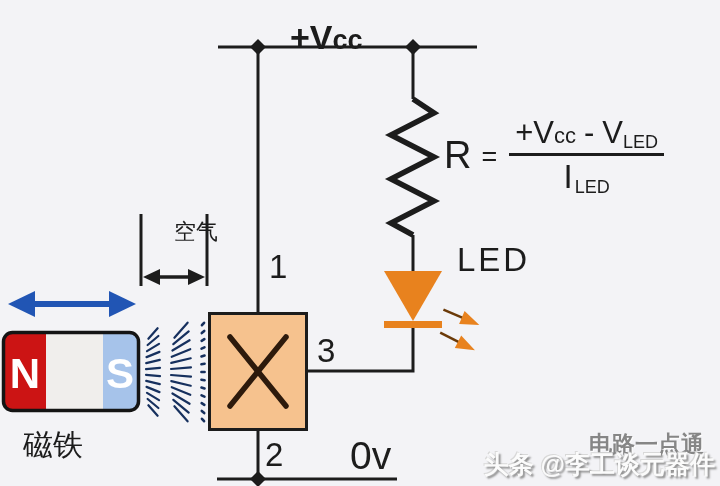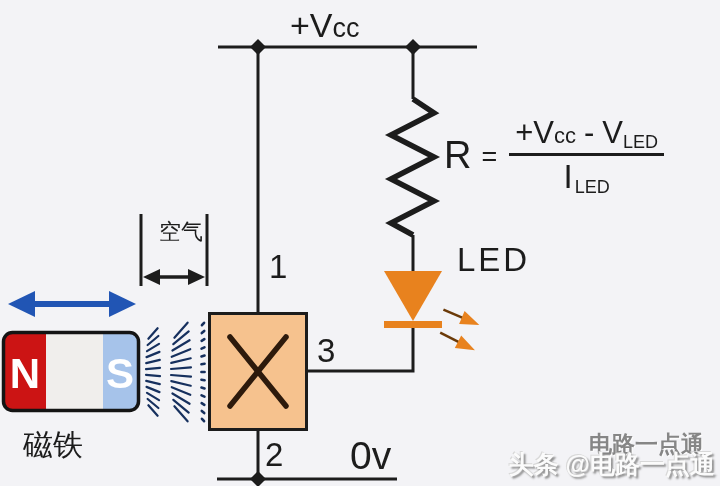--- a/index.html
+++ b/index.html
@@ -4,28 +4,28 @@
 <style>
   html,body{margin:0;padding:0;}
   .stage{
     position:relative;width:720px;height:486px;overflow:hidden;
     background:#f3f3f6;
     font-family:"Liberation Sans",sans-serif;
     color:#1c1c1c;
   }
   .stage svg{position:absolute;left:0;top:0;z-index:1;}
   .lbl{position:absolute;z-index:2;line-height:1;white-space:nowrap;}
-  .lbl-vcc{left:290px;top:8px;font-size:34px;font-weight:400;}
+  .lbl-vcc{left:290px;top:20px;font-size:34px;font-weight:700;}
   .lbl-vcc .sm{font-size:27px;}
   .lbl-pin1{left:269px;top:250px;font-size:33px;}
   .lbl-pin3{left:317px;top:334px;font-size:33px;}
   .lbl-pin2{left:265px;top:438px;font-size:33px;}
   .lbl-gnd{left:350px;top:436px;font-size:39px;}
   .lbl-led{left:457px;top:243px;font-size:33px;letter-spacing:3px;}
-  .lbl-air{left:144px;top:221px;width:74px;font-size:22px;text-align:center;}
+  .lbl-air{left:144px;top:221px;width:74px;font-size:22px;text-align:right;}
   .lbl-magnet{left:23px;top:430px;font-size:30px;}
   .formula{left:444px;top:117px;display:flex;align-items:center;z-index:2;position:absolute;}
   .formula .r{font-size:38px;}
   .formula .eq{font-size:27px;margin:4px 12px 0 10px;}
   .frac{display:flex;flex-direction:column;align-items:center;}
   .frac .num,.frac .den{display:flex;align-items:baseline;line-height:1;}
   .frac .num{font-size:31px;padding:0 6px 2px 6px;}
   .frac .num .sm{font-size:22px;}
   .frac .num .sub{font-size:18px;position:relative;top:5px;}
   .frac .num .op{margin:0 8px;}
@@ -169,15 +169,15 @@
       </span>
       <span class="bar"></span>
       <span class="den">
         <span>I</span>
           <span class="sub">LED</span>
       </span>
     </span>
   </div>
 
   <div class="wm wm-overlay">电路一点通</div>
-  <div class="wm wm-handle">头条 @电路一点通</div>
+  <div class="wm wm-handle">头条 @李工谈元器件</div>
 
 </div>
 
 </body></html>

